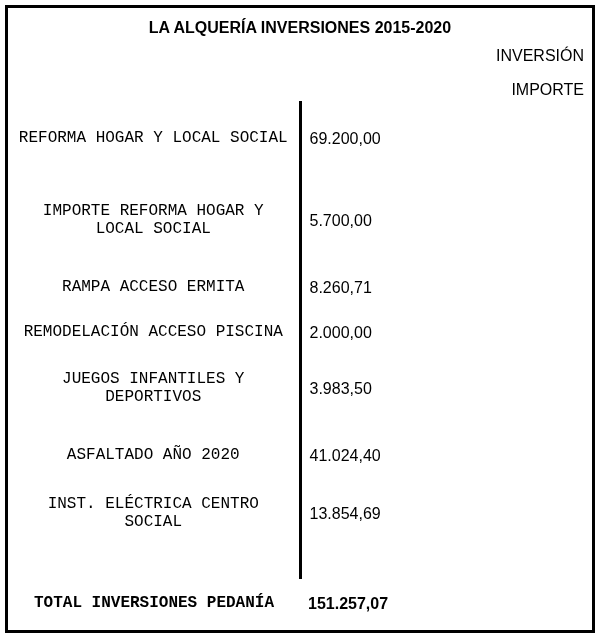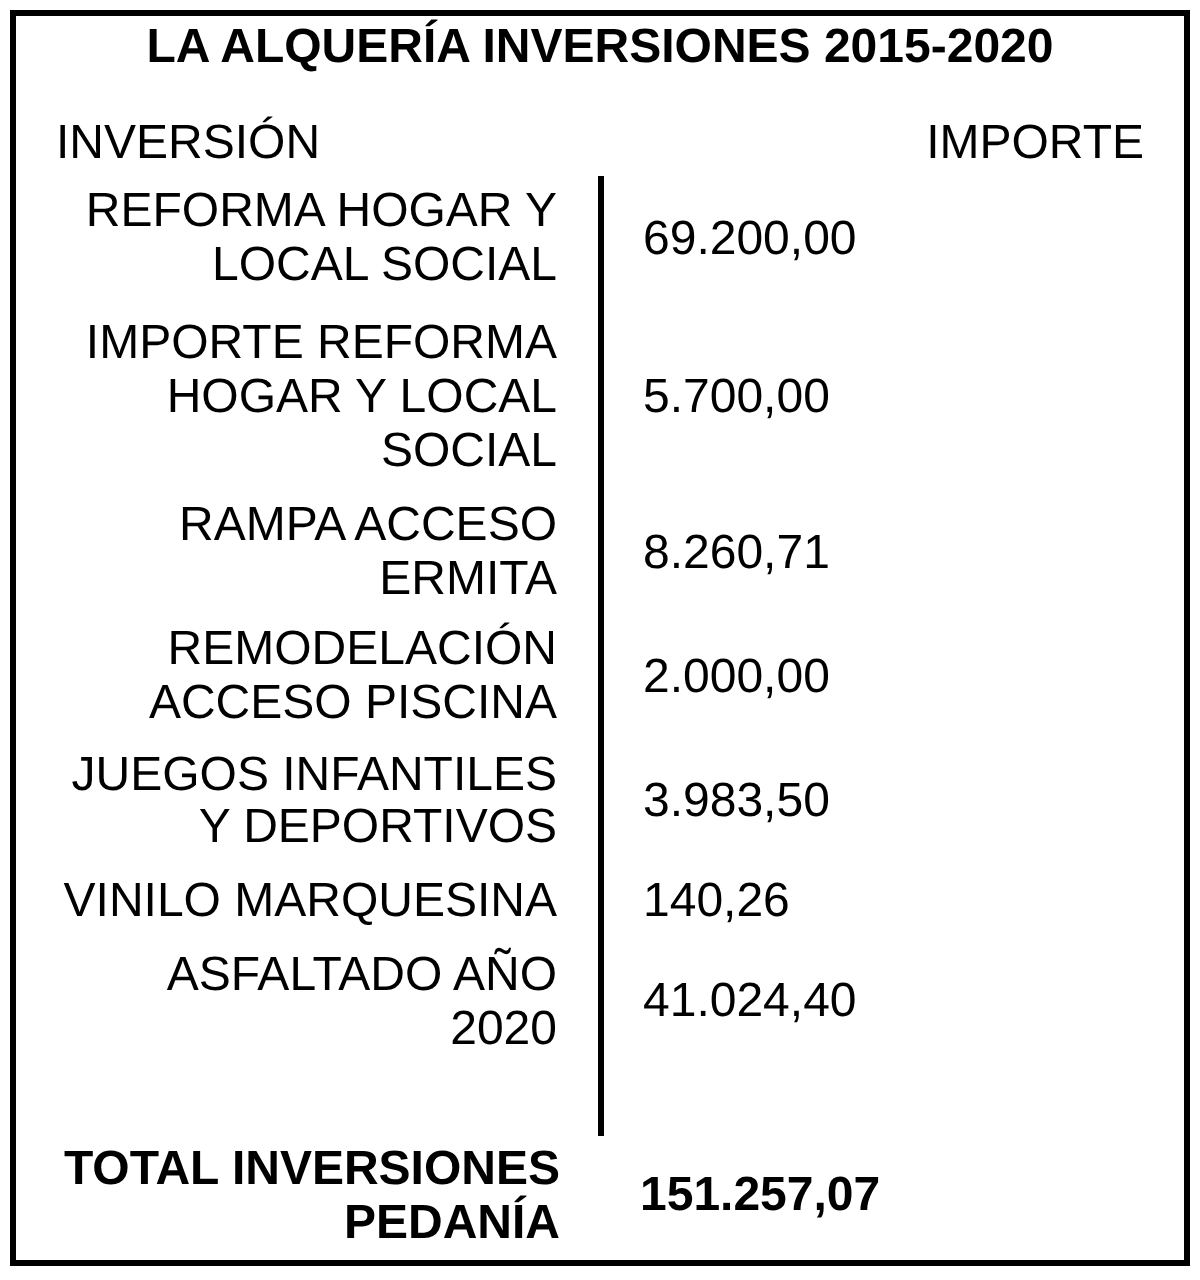--- a/index.html
+++ b/index.html
@@ -25,23 +25,23 @@
     background: #ffffff;
   }
   table.invtable {
     width: 100%;
     height: 100%;
     border-collapse: collapse;
     table-layout: fixed;
     background: #ffffff;
   }
   table.invtable td {
-    padding: 0 20px;
+    padding: 0 8px;
     vertical-align: middle;
-    font-size: 24px;
+    font-size: 16px;
     line-height: 1.12;
     border: 0;
     background: #ffffff;
   }
   .col-concept { width: 441px; }
   .col-amount  { width: 143px; }
 
   .title-cell {
     text-align: center;
     font-weight: bold;
@@ -54,29 +54,31 @@
     height: 40px;
     border-bottom: 3px solid #000000;
   }
   .header-inner {
     display: flex;
     justify-content: space-between;
     align-items: flex-end;
     height: 100%;
     padding-bottom: 2px;
     box-sizing: border-box;
+    flex-direction: column;
   }
   .body-row td {
     border-bottom: 3px solid #000000;
   }
   .body-row td.amount {
     border-left: 3px solid #000000;
   }
   td.concept {
-    text-align: right;
+    text-align: center;
+    font-family: Liberation Mono, monospace;
   }
   td.amount {
     text-align: left;
   }
   .total-row td {
     font-weight: bold;
     font-size: 21px;
     border-bottom: 0;
   }
   .total-row td.amount {
@@ -134,30 +136,30 @@
         <td class="amount h-short col-amount">2.000,00</td>
       </tr>
 
       <tr class="body-row">
         <td class="concept h-mid col-concept">JUEGOS INFANTILES Y DEPORTIVOS</td>
         <td class="amount h-mid col-amount">3.983,50</td>
       </tr>
 
 
 
-      <tr class="body-row">
-        <td class="concept h-short col-concept">VINILO MARQUESINA</td>
-        <td class="amount h-short col-amount">140,26</td>
-      </tr>
 
       <tr class="body-row">
         <td class="concept h-mid col-concept">ASFALTADO AÑO 2020</td>
         <td class="amount h-mid col-amount">41.024,40</td>
       </tr>
 
+      <tr class="body-row">
+        <td class="concept h-short col-concept">INST. ELÉCTRICA CENTRO SOCIAL</td>
+        <td class="amount h-short col-amount">13.854,69</td>
+      </tr>
 
       <tr class="blank-row">
         <td class="concept h-blank col-concept"></td>
         <td class="amount h-blank col-amount"></td>
       </tr>
 
       <tr class="total-row">
         <td class="concept h-total col-concept">TOTAL INVERSIONES PEDANÍA</td>
         <td class="amount h-total col-amount">151.257,07</td>
       </tr>

